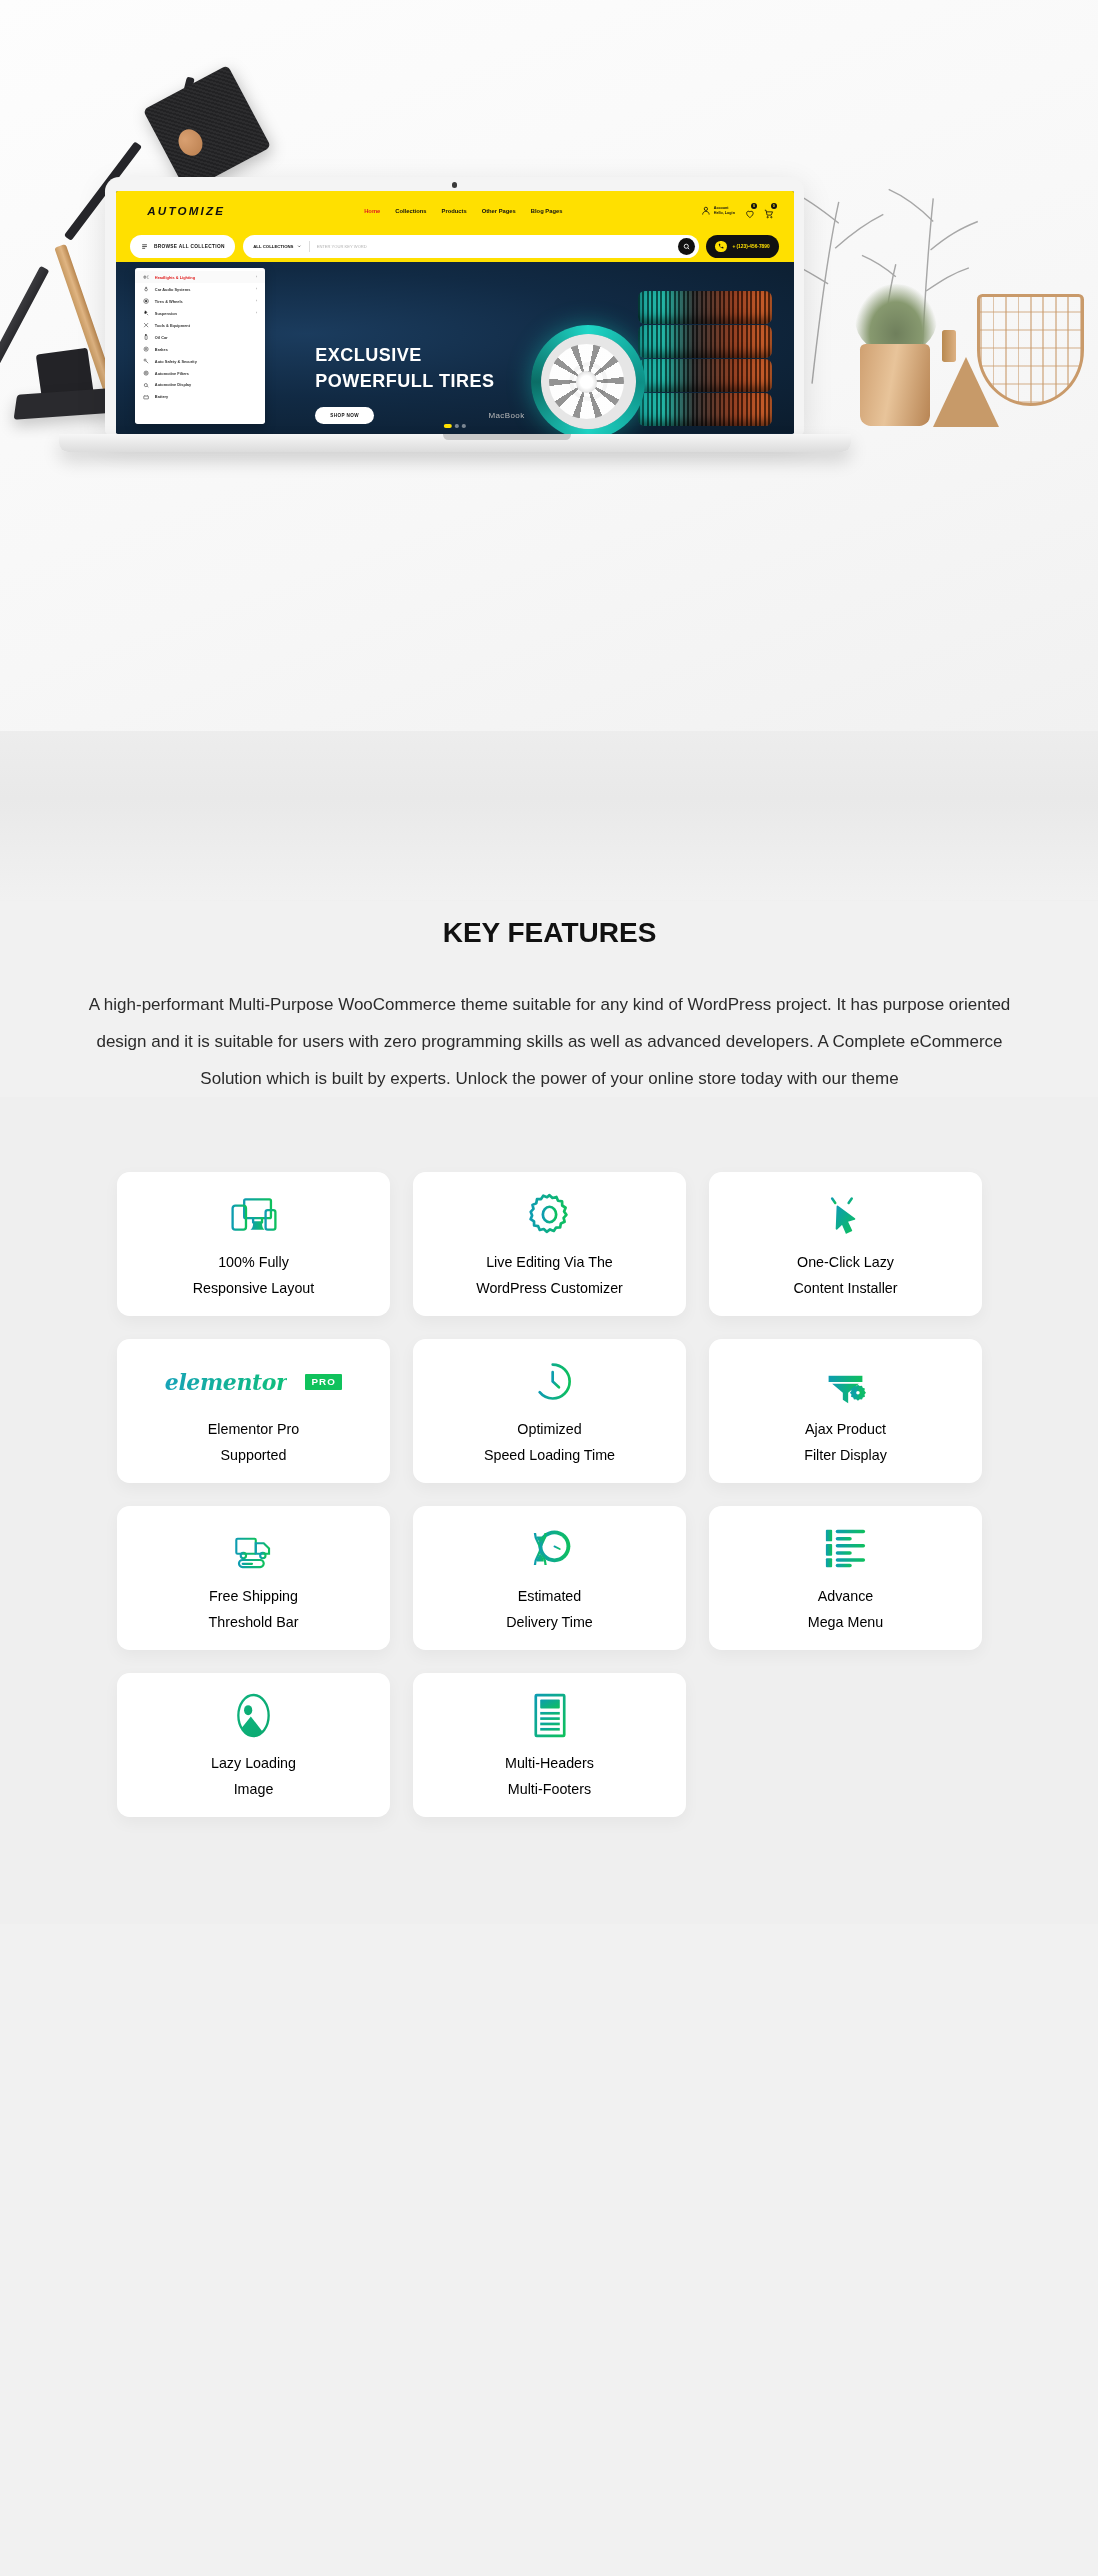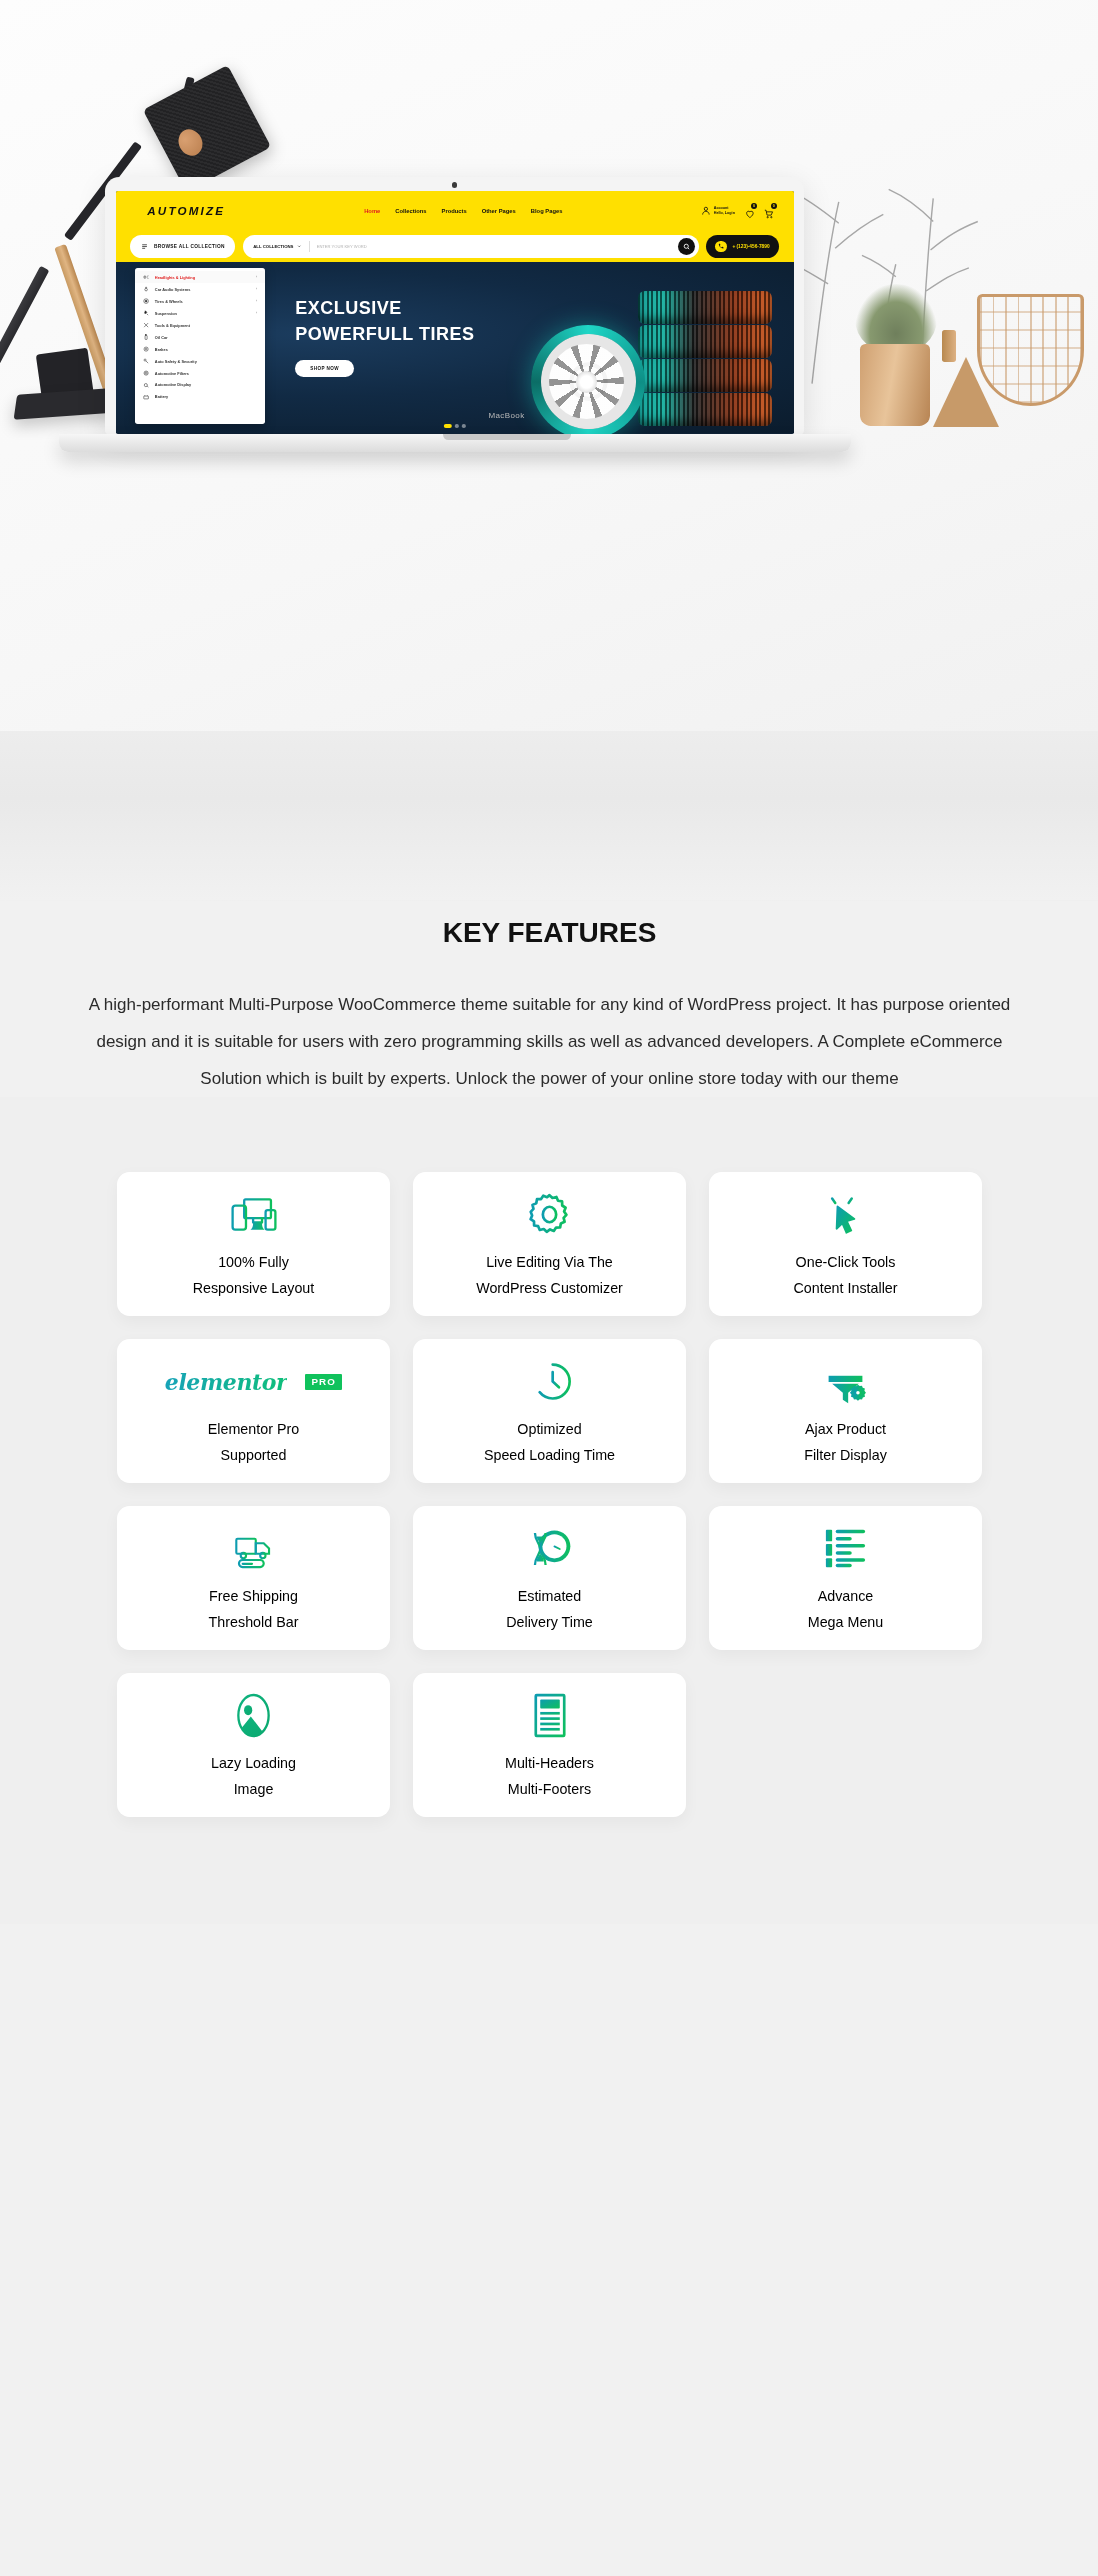--- a/index.html
+++ b/index.html
@@ -165,21 +165,21 @@
 
   .site-body { position: relative; height: 171px; background: radial-gradient(ellipse at 28% 42%, #1b3c5e 0%, #112a44 45%, #0b1c2d 100%); display: flex; }
   .cat-panel {
     width: 130px; background: #fff; margin: 5.4px 0 9px 19.6px; border-radius: 2.7px;
     padding: 3.6px 0; box-shadow: 0 3.6px 10.7px rgba(0,0,0,.25);
   }
   .cat-row { display: flex; align-items: center; gap: 5.4px; padding: 2.9px 8px; font-size: 3.9px; color: #333; font-weight: 600; }
   .cat-row.active { color: #e02020; background: #fafafa; }
   .cat-ico { width: 6.2px; height: 6.2px; flex: 0 0 6.2px; position: relative; color: #222; }
   .cat-arrow { margin-left: auto; font-size: 3.6px; color: #999; }
-  .hero-copy { flex: 1; padding: 34px 0 0 30px; }
+  .hero-copy { flex: 1; padding: 81px 0 0 30px; margin-left: 20px; }
   .hero-h1 { color: #fff; font-size: 18px; font-weight: 800; line-height: 1.42; letter-spacing: 0.5px; }
   .shop-btn {
     margin-top: 12.5px; background: #fff; color: #111; font-size: 4.6px; font-weight: 800;
     border-radius: 12.5px; padding: 6.2px 15px; display: inline-block; letter-spacing: 0.4px;
   }
   .tires-art {
     position: absolute; right: 16px; bottom: -5.4px; width: 248px; height: 168px;
   }
   .tire-stack { position: absolute; right: 5.4px; bottom: 7.1px; width: 134px; height: 141px; }
   .tire-band {
@@ -546,21 +546,21 @@
                   <stop offset="1" stop-color="#0ec05c"></stop>
                 </linearGradient>
               </defs>
             <line x1="19" y1="2.5" x2="19" y2="9"></line>
             <line x1="8" y1="7" x2="11.5" y2="12"></line>
             <line x1="30" y1="7" x2="26.5" y2="12"></line>
             <line x1="4" y1="18" x2="10" y2="18"></line>
             <path d="M14 16 L33 30 L24.5 32.5 L29.5 43 L24 45.5 L19.5 35 L13 41z" fill="url(#g3)" stroke="url(#g3)" stroke-width="2" stroke-linejoin="round"></path>
           </svg>
         </div>
-        <div class="card-l1">One-Click Tools</div>
+        <div class="card-l1">One-Click Lazy</div>
         <div class="card-l2">Content Installer</div>
       </div>
 
       <div class="card">
         <div class="card-ico">
           <div class="ele-logo">
             <span class="ele-word">elementor</span>
             <span class="ele-pro">PRO</span>
           </div>
         </div>

